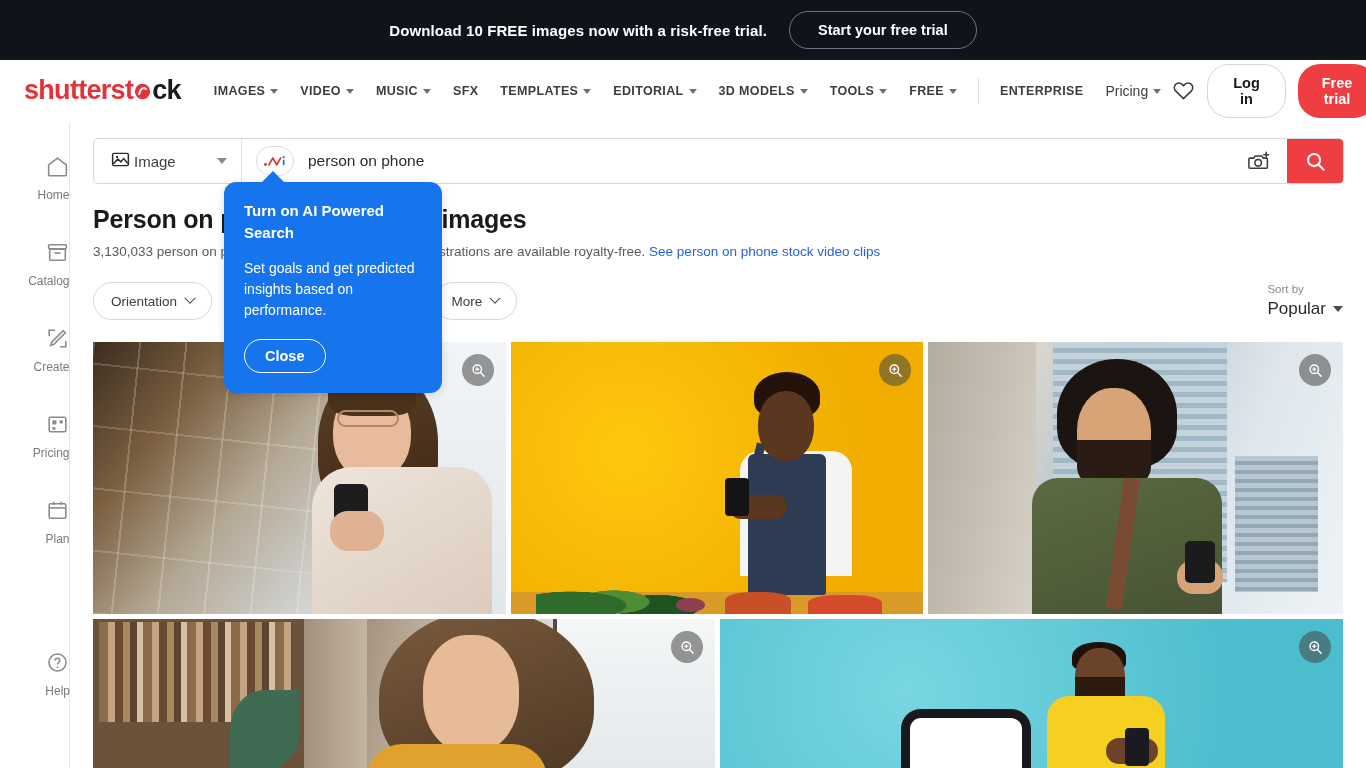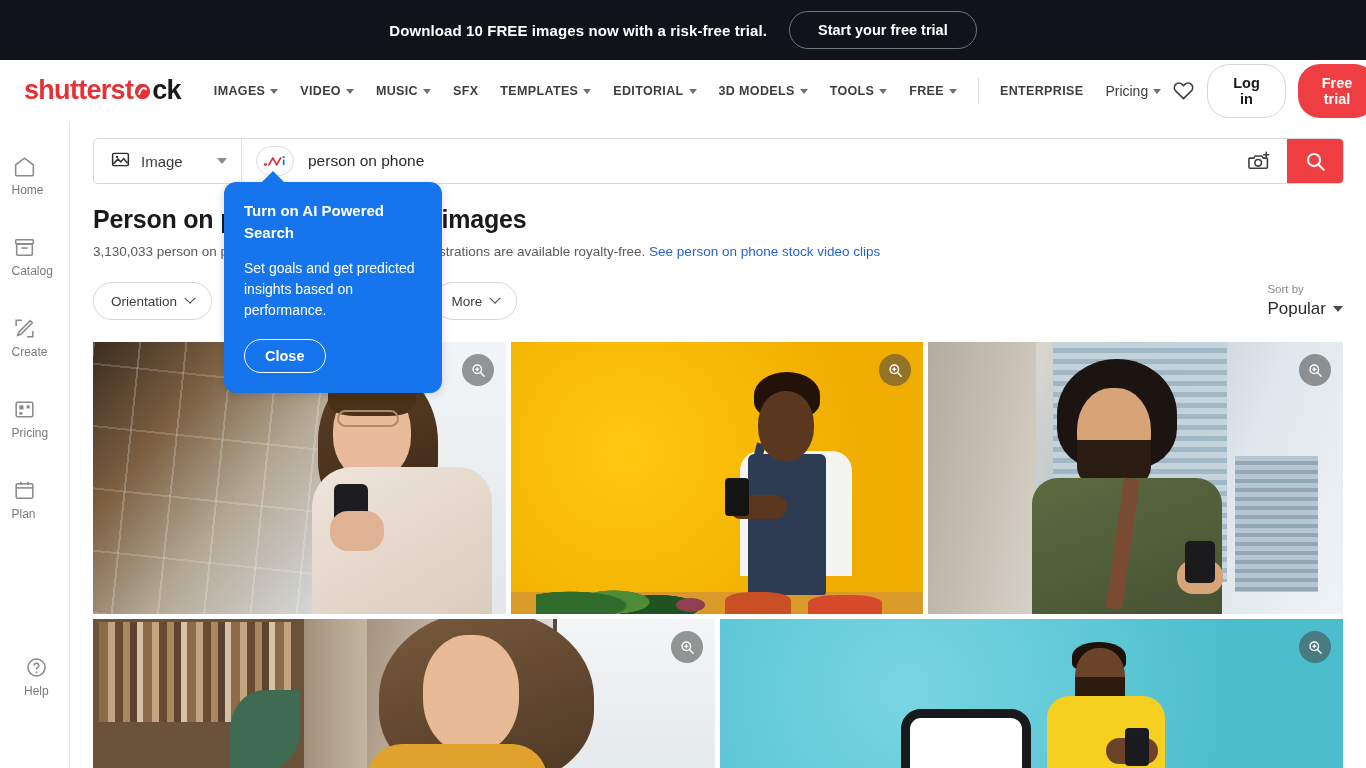--- a/index.html
+++ b/index.html
@@ -135,26 +135,26 @@
     border-right: 1px solid #e6e6e6;
     display: flex;
     flex-direction: column;
     align-items: center;
     padding-top: 22px;
   }
   .rail-item {
     width: 70px;
     display: flex;
     flex-direction: column;
-    align-items: flex-start;
+    align-items: flex-end;
+    gap: 5px;
     padding: 10px 0;
     margin-bottom: 18px;
     cursor: pointer;
     color: #7a7a7a;
-    margin-left: 24px;
   }
   .rail-label { font-size: 12px; color: #7a7a7a; }
   .rail-help {
     position: absolute;
     bottom: 42px;
     left: 0;
   }
 
   
   .main {
@@ -171,21 +171,21 @@
     height: 46px;
     border: 1px solid #d8d8d8;
     border-radius: 5px;
     display: flex;
     align-items: stretch;
     background: #fff;
   }
   .type-select {
     display: flex;
     align-items: center;
-    gap: 10px;
+    gap: 3px;
     padding: 0 14px 0 16px;
     border-right: 1px solid #e2e2e2;
     cursor: pointer;
     min-width: 148px;
   }
   .type-label { font-size: 15px; color: #3d3d3d; }
   .type-caret {
     width: 0; height: 0;
     border-left: 5px solid transparent;
     border-right: 5px solid transparent;

